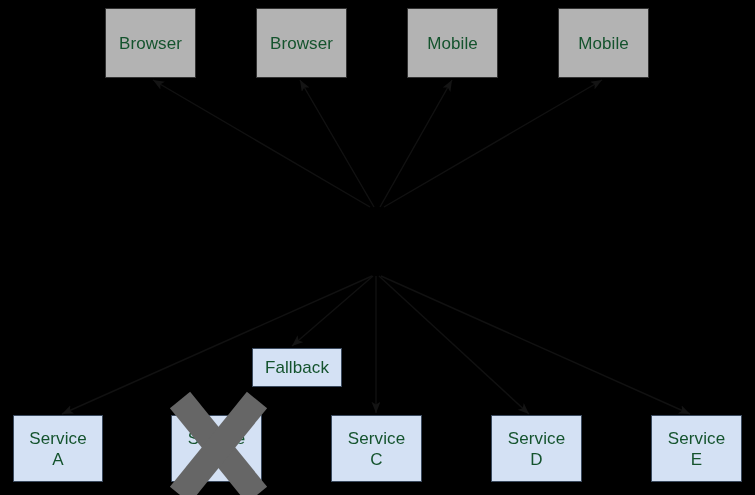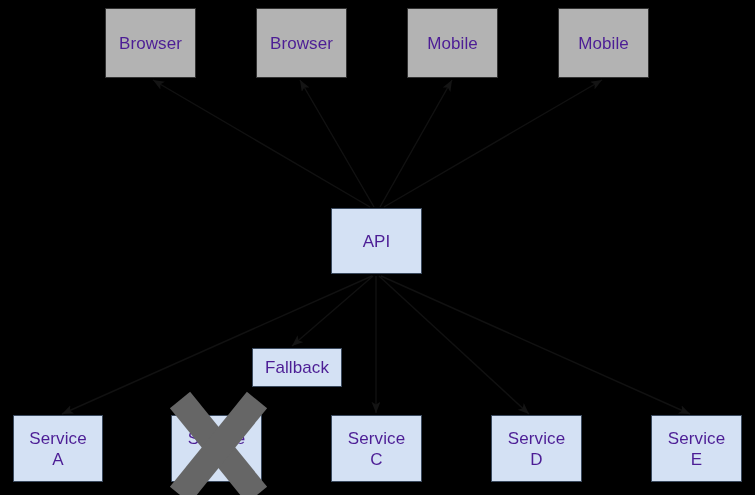--- a/index.html
+++ b/index.html
@@ -31,21 +31,21 @@
     pointer-events: none;
   }
   .node {
     position: absolute;
     box-sizing: border-box;
     border: 1px solid #2b2b2b;
     display: flex;
     align-items: center;
     justify-content: center;
     text-align: center;
-    color: #4c1d95;
+    color: #14532d;
     font-size: 17px;
     line-height: 21px;
     letter-spacing: 0.1px;
     white-space: pre-line;
     z-index: 2;
   }
   .node.client {
     background: #b3b3b3;
     border-color: #333333;
   }
@@ -102,23 +102,20 @@
   </div>
 
   <div class="node client" style="left: 407px; top: 8px; width: 91px; height: 70px;">
     <span class="node-label">Mobile</span>
   </div>
 
   <div class="node client" style="left: 558px; top: 8px; width: 91px; height: 70px;">
     <span class="node-label">Mobile</span>
   </div>
 
-  <div class="node gateway" style="left: 331px; top: 208px; width: 91px; height: 66px;">
-    <span class="node-label">API</span>
-  </div>
 
   <div class="node fallback" style="left: 241px; top: 348px; width: 90px; height: 39px; margin-left: 11px;">
     <span class="node-label">Fallback</span>
   </div>
 
   <div class="node service" style="left: 13px; top: 415px; width: 90px; height: 67px;">
     <span class="node-label">Service
 A</span>
   </div>
 

